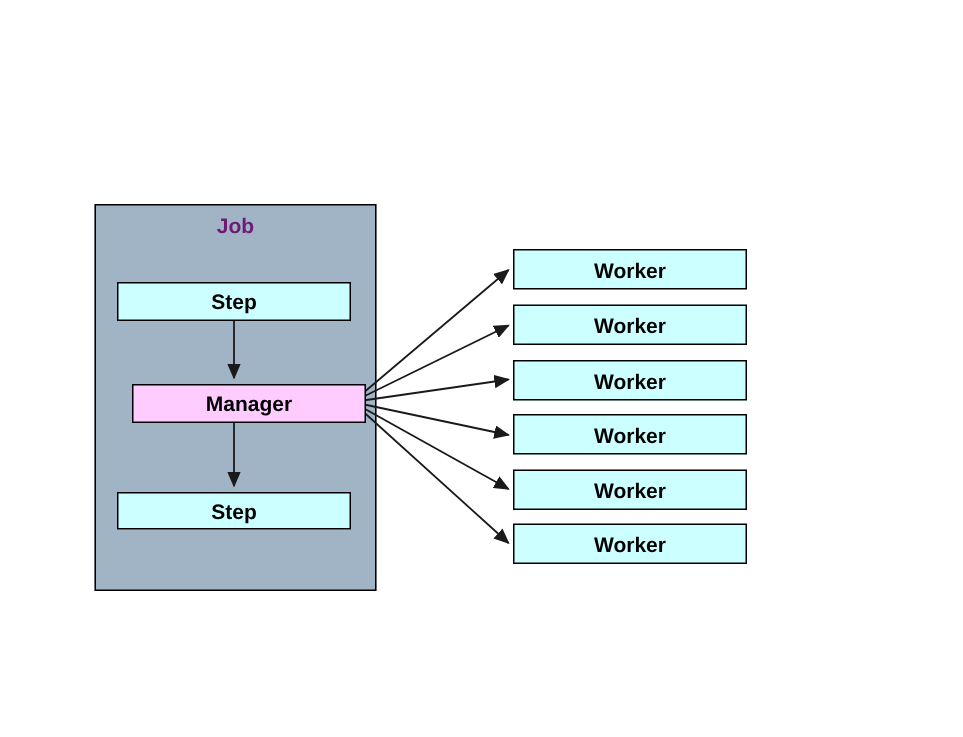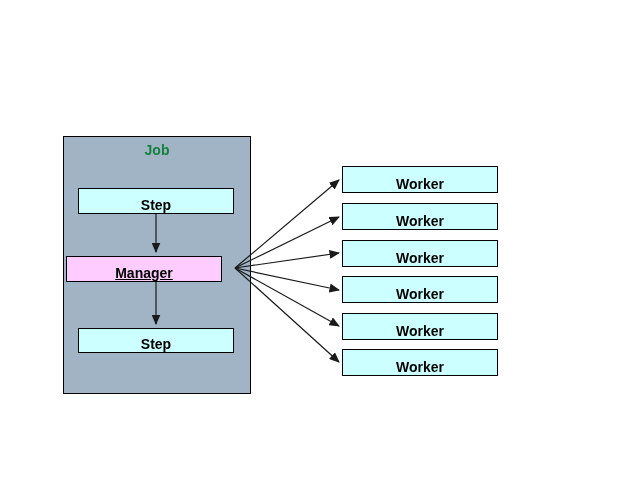--- a/index.html
+++ b/index.html
@@ -39,32 +39,32 @@
     background: var(--job-fill, #A1B4C6);
   }
   .job-label {
     position: absolute;
     left: 63px;
     top: 142px;
     width: 188px;
     text-align: center;
     font-size: 14px;
     font-weight: bold;
-    color: #15803d;
+    color: #701a75;
   }
   .node {
     display: flex;
-    align-items: flex-end;
+    align-items: center;
     justify-content: center;
     font-size: 14px;
     font-weight: bold;
     color: #000000;
   }
   .step-top    { left: 78px; top: 188px; width: 156px; height: 26px; background: var(--step-fill, #CCFFFF); }
-  .manager     { left: 66px; top: 256px; width: 156px; height: 26px; background: var(--manager-fill, #FFCCFF); text-decoration: underline; }
+  .manager     { left: 88px; top: 256px; width: 156px; height: 26px; background: var(--manager-fill, #FFCCFF); }
   .step-bottom { left: 78px; top: 328px; width: 156px; height: 25px; background: var(--step-fill, #CCFFFF); }
   .worker {
     left: 342px;
     width: 156px;
     height: 27px;
     background: var(--step-fill, #CCFFFF);
   }
   .w1 { top: 166px; }
   .w2 { top: 203px; }
   .w3 { top: 240px; }

